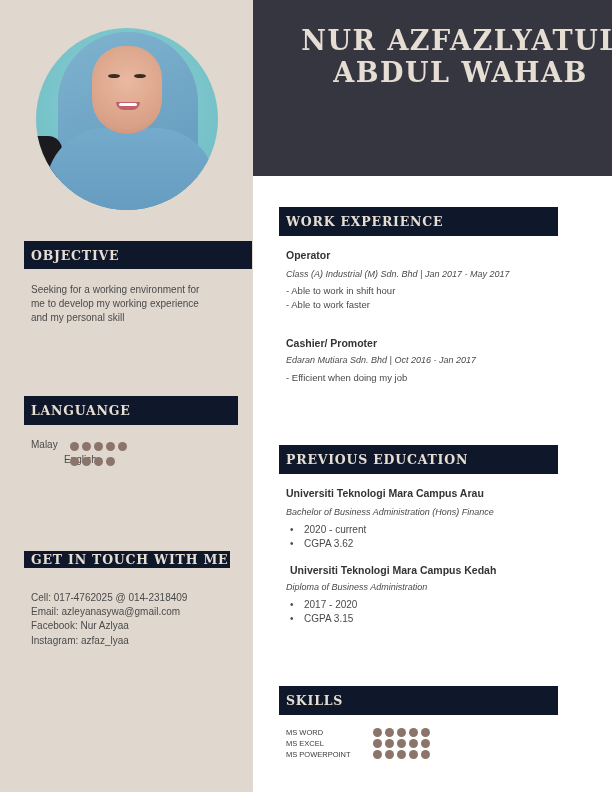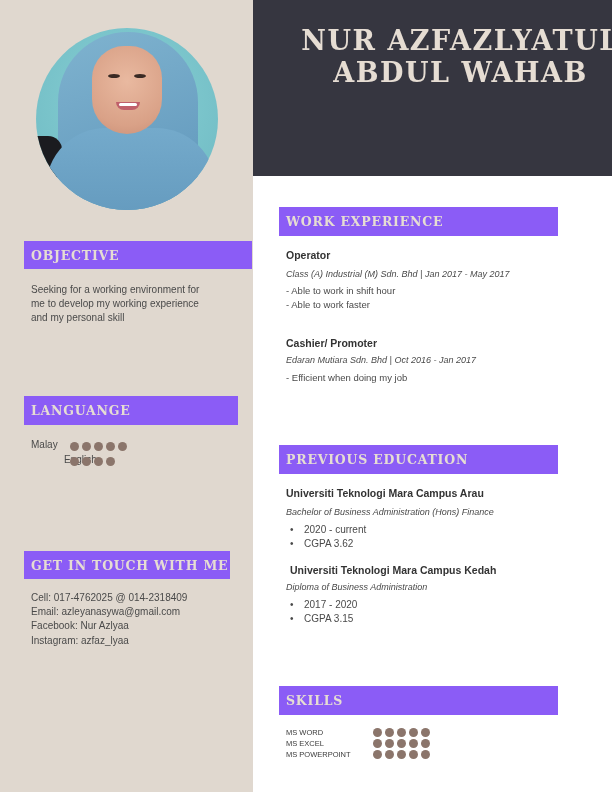--- a/index.html
+++ b/index.html
@@ -21,21 +21,21 @@
   .photo .drape { position: absolute; left: 10px; top: 100px; width: 170px; height: 100px; border-radius: 60px 60px 0 0;
                   background: linear-gradient(180deg, #74aacb 0%, #6399bd 100%); }
   .photo .face { position: absolute; left: 56px; top: 18px; width: 70px; height: 88px; border-radius: 35px 35px 38px 38px;
                  background: radial-gradient(circle at 50% 40%, #e9b9a0 0%, #d9a187 70%, #c98f77 100%); }
   .photo .eye { position: absolute; top: 46px; width: 12px; height: 4px; border-radius: 50%; background: #3a2a24; }
   .photo .eye.l { left: 72px; } .photo .eye.r { left: 98px; }
   .photo .mouth { position: absolute; left: 80px; top: 74px; width: 24px; height: 8px; border-radius: 0 0 12px 12px; background: #c0606a; }
   .photo .mouth::after { content: ""; position: absolute; left: 3px; top: 1px; width: 18px; height: 3px; background: #fff; border-radius: 2px; }
   .photo .shoulder { position: absolute; left: 0; top: 108px; width: 26px; height: 45px; background: #1b1b1f; border-radius: 0 14px 14px 0; }
 
-  .bar { position: absolute; background: #8b5cf6; color: #e6ddd3; font-family: "DejaVu Serif", serif; font-weight: bold;
+  .bar { position: absolute; background: #0f172a; color: #e6ddd3; font-family: "DejaVu Serif", serif; font-weight: bold;
          font-size: 12.5px; letter-spacing: 0.8px; padding-left: 7px; display: flex; align-items: center; white-space: nowrap; }
 
   .txt { position: absolute; font-size: 10px; line-height: 14px; color: #4a4a4a; white-space: nowrap; }
   .italic { font-style: italic; font-size: 9px; color: #4a4a4a; }
   .bold { font-weight: bold; font-size: 10.5px; color: #333; }
 
   .dots { position: absolute; display: flex; gap: 3px; }
   .dot { width: 9px; height: 9px; border-radius: 50%; background: #8b756b; }
 
   .bullet { position: absolute; font-size: 10px; line-height: 14px; color: #4a4a4a; white-space: nowrap; }
@@ -79,21 +79,21 @@
   <span class="dot"></span>
 </div>
 <div class="txt" style="left:31px;top:453px;padding-left:33px;">English</div>
 <div class="dots" style="left:70px;top:457px;">
   <span class="dot"></span>
   <span class="dot"></span>
   <span class="dot"></span>
   <span class="dot"></span>
 </div>
 
-<div class="bar" style="left:24px;top:551px;width:206px;height:28px;">GET IN TOUCH WITH ME</div>
+<div class="bar" style="left:24px;top:551px;width:206px;height:17px;">GET IN TOUCH WITH ME</div>
 <div class="txt" style="left:31px;top:591px;">Cell: 017-4762025 @ 014-2318409</div>
 <div class="txt" style="left:31px;top:605px;">Email: azleyanasywa@gmail.com</div>
 <div class="txt" style="left:31px;top:619px;">Facebook: Nur Azlyaa</div>
 <div class="txt" style="left:31px;top:634px;">Instagram: azfaz_lyaa</div>
 
 <div class="bar" style="left:279px;top:207px;width:279px;height:29px;">WORK EXPERIENCE</div>
 <div class="txt bold" style="left:286px;top:248px;">Operator</div>
 <div class="txt italic" style="left:286px;top:267px;">Class (A) Industrial (M) Sdn. Bhd | Jan 2017 - May 2017</div>
 <div class="txt" style="left:286px;top:284px;font-size:9.5px;">- Able to work in shift hour</div>
 <div class="txt" style="left:286px;top:298px;font-size:9.5px;">- Able to work faster</div>

